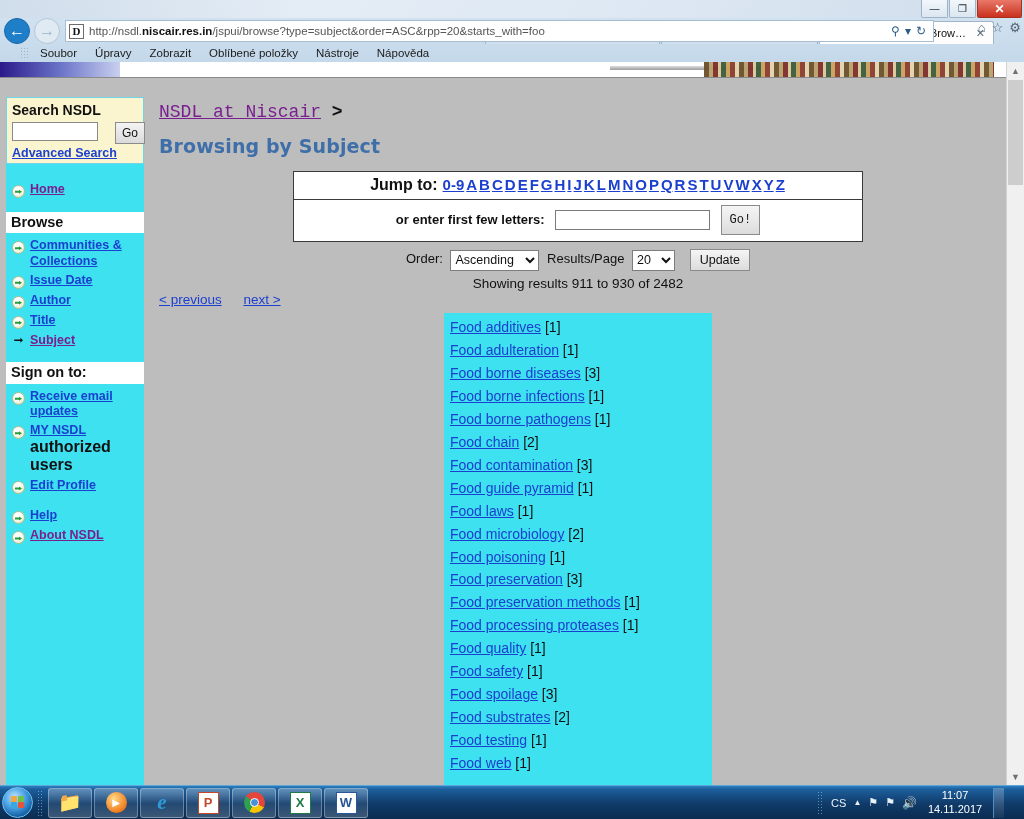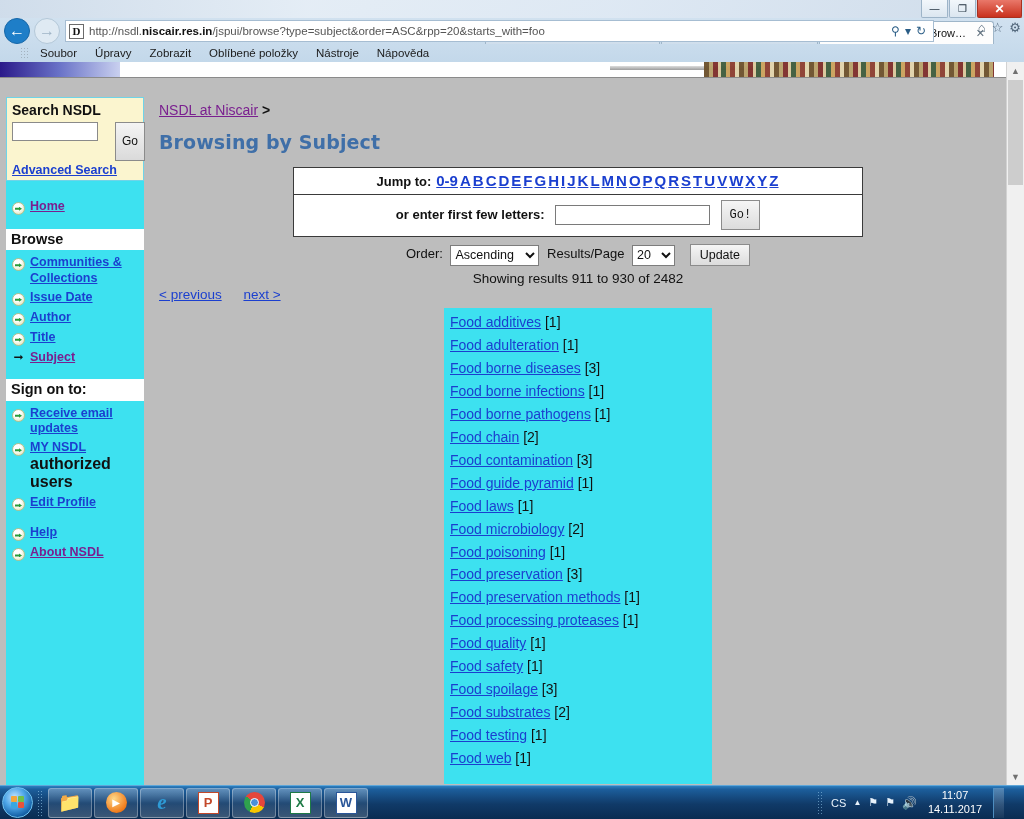--- a/index.html
+++ b/index.html
@@ -117,21 +117,21 @@
   .search-panel {
     background:#fbf5cf; border:1px solid #6fd4e8; padding:4px 5px 3px 5px;
   }
   .search-title { font-size:14px; font-weight:bold; color:#111; line-height:1.2; margin-bottom:3px; }
   .search-row { display:flex; }
   .search-input {
     width:86px; height:19px; border:1px solid #8a8a8a; background:#fff;
     font-family:"Liberation Sans", sans-serif; font-size:11px; padding:0 2px;
   }
   .go-btn {
-    margin-left:17px; width:36px; height:39px;
+    margin-left:17px; width:36px; height:22px;
     background:linear-gradient(to bottom,#f4f4f4,#dadada);
     border:1px solid #8b8b8b; font-size:12px; color:#111; cursor:pointer;
     font-family:"Liberation Sans", sans-serif;
   }
   .adv-link { display:block; margin-top:2px; font-size:12.5px; font-weight:bold;
     color:#1b3fcf; text-decoration:underline; }
   .side-link-row { display:flex; align-items:flex-start; gap:5px; padding:2px 0 2px 6px; }
   .bullet {
     flex:none; width:13px; height:13px; margin-top:3px; border-radius:50%;
     background:radial-gradient(circle at 40% 35%,#ffffff 35%,#e9edd0 70%,#c9cf9f 100%);
@@ -148,36 +148,36 @@
   .side-link.visited { color:#7a1f8f; }
   .side-sub { color:#111; font-weight:bold; font-size:16px; text-decoration:none; display:block; }
   .side-head {
     background:#fff; font-size:14.5px; font-weight:bold; color:#111;
     padding:1px 5px; margin:12px 0 3px 0; line-height:1.35;
   }
   .spacer8 { height:10px; }
 
   
   .main { position:absolute; left:150px; top:18px; right:0; bottom:0; }
-  .breadcrumb { font-size:14px; color:#111; padding:5px 0 0 9px; }
+  .breadcrumb { font-size:18px; color:#111; padding:5px 0 0 9px;font-family:Liberation Mono, monospace; }
   .breadcrumb a { color:#7a1f8f; text-decoration:underline; }
   .breadcrumb .sep { color:#111; font-weight:bold; }
   .page-title {
     font-size:19px; font-weight:bold; color:#3f6fa8; padding:13px 0 0 9px;
     font-family:"DejaVu Sans", sans-serif; letter-spacing:.1px;
   }
   .jump-box {
     margin:14px auto 0 auto; width:570px;
     background:#fff; border:1px solid #3a3a3a;
   }
   .jump-row1 {
     border-bottom:1px solid #3a3a3a; padding:4px 6px 5px 6px;
     font-size:14px; font-weight:bold; color:#111; text-align:center; white-space:nowrap;
   }
-  .jump-row1 .lbl { font-size:13px; }
+  .jump-row1 .lbl { font-size:16px; }
   .jump-row1 a {
     color:#1b3fcf; text-decoration:underline; font-weight:bold; font-size:15px;
     margin:0 1px; font-family:"Liberation Sans", sans-serif;
   }
   .jump-row2 { padding:5px 8px 6px 8px; text-align:center; white-space:nowrap; }
   .jump-row2 .lbl { font-size:13px; font-weight:bold; color:#111; margin-right:6px; }
   .jump-input { width:155px; height:20px; border:1px solid #7a7a7a; background:#fff; vertical-align:middle;
     font-family:"Liberation Sans", sans-serif; font-size:12px; }
   .jump-go {
     margin-left:6px; height:30px; padding:0 8px; vertical-align:middle;

